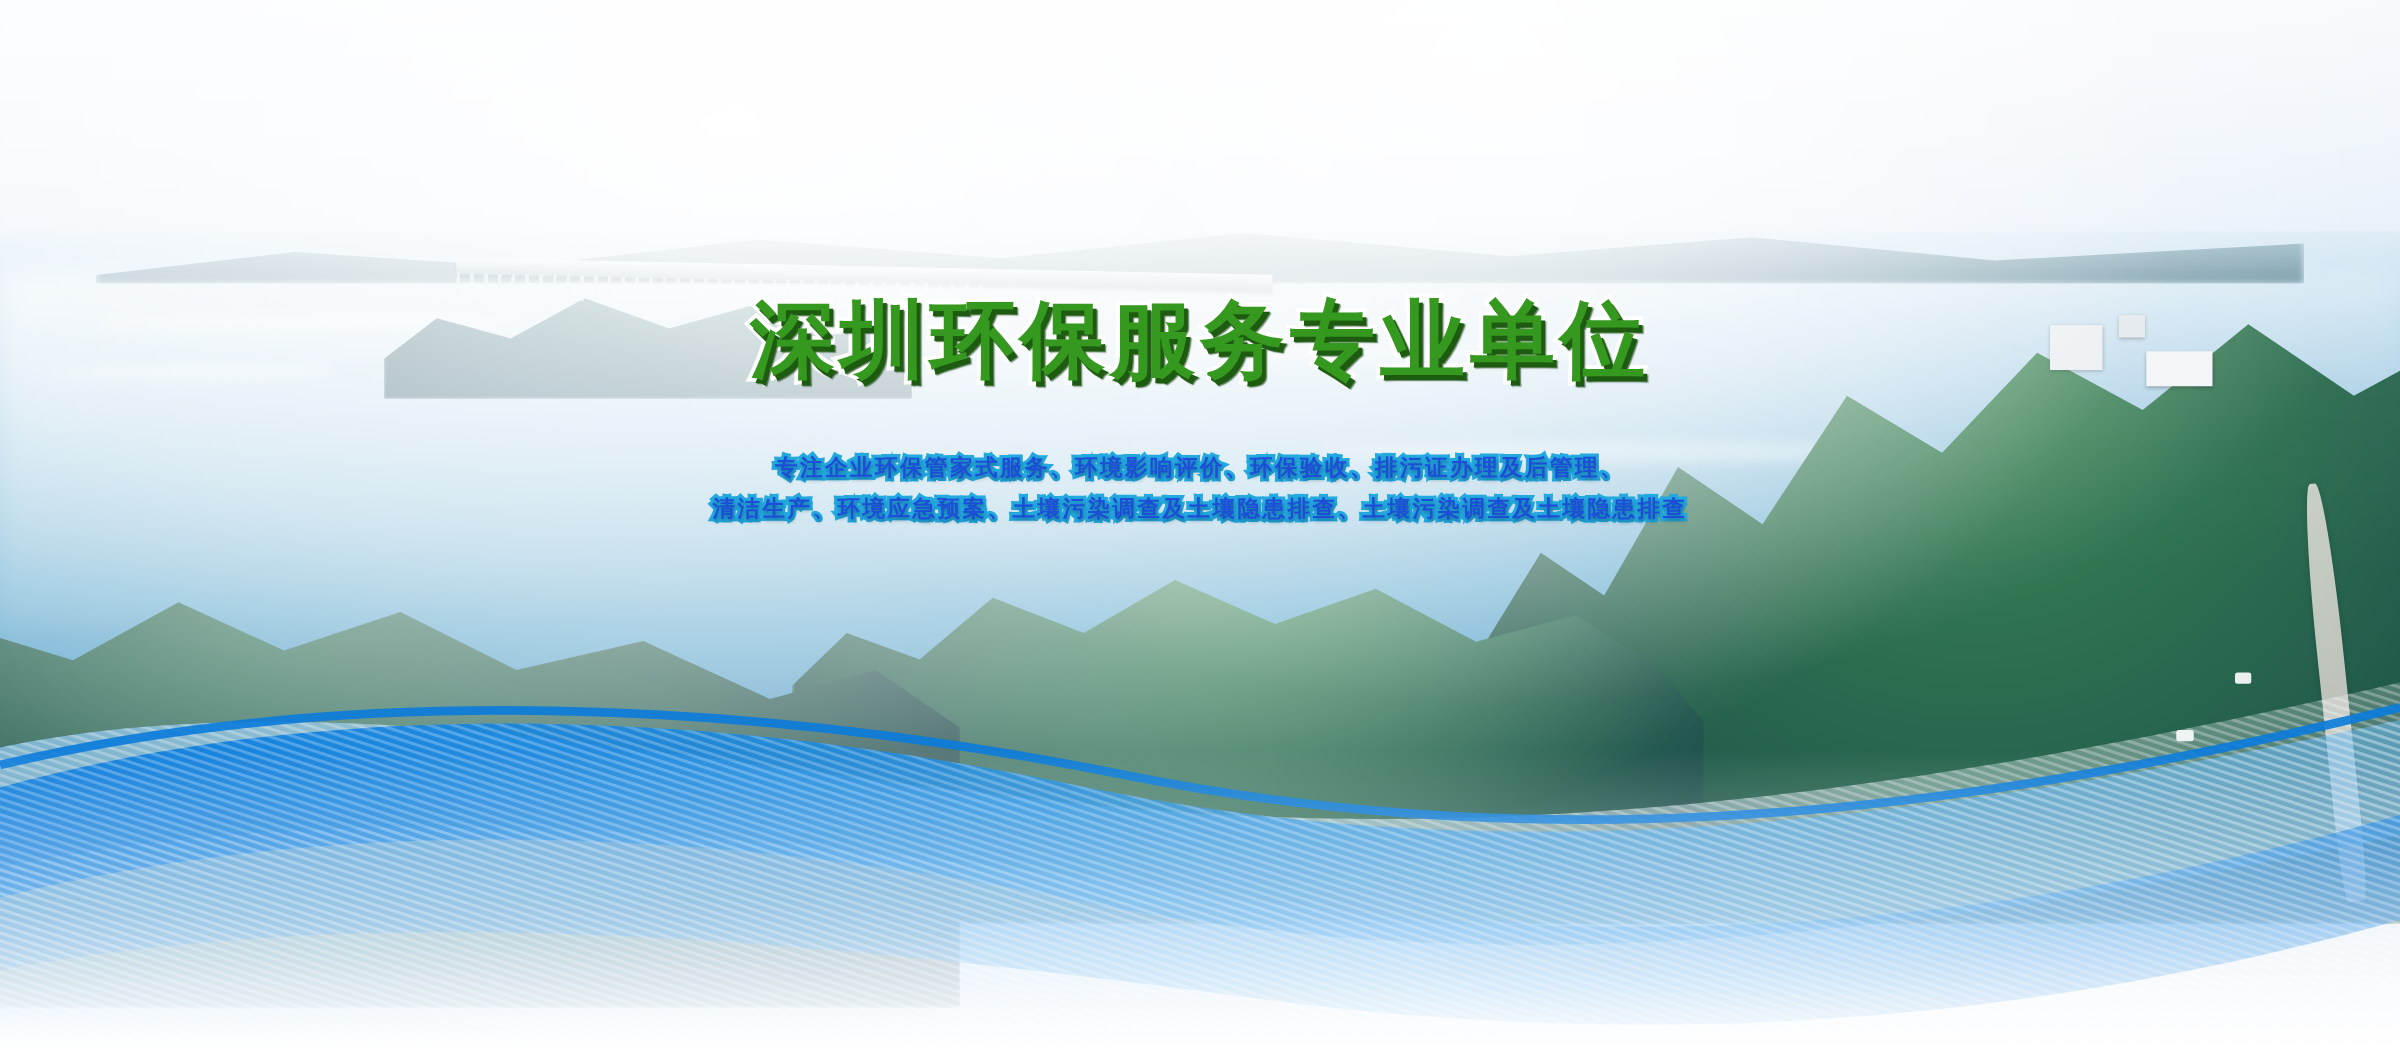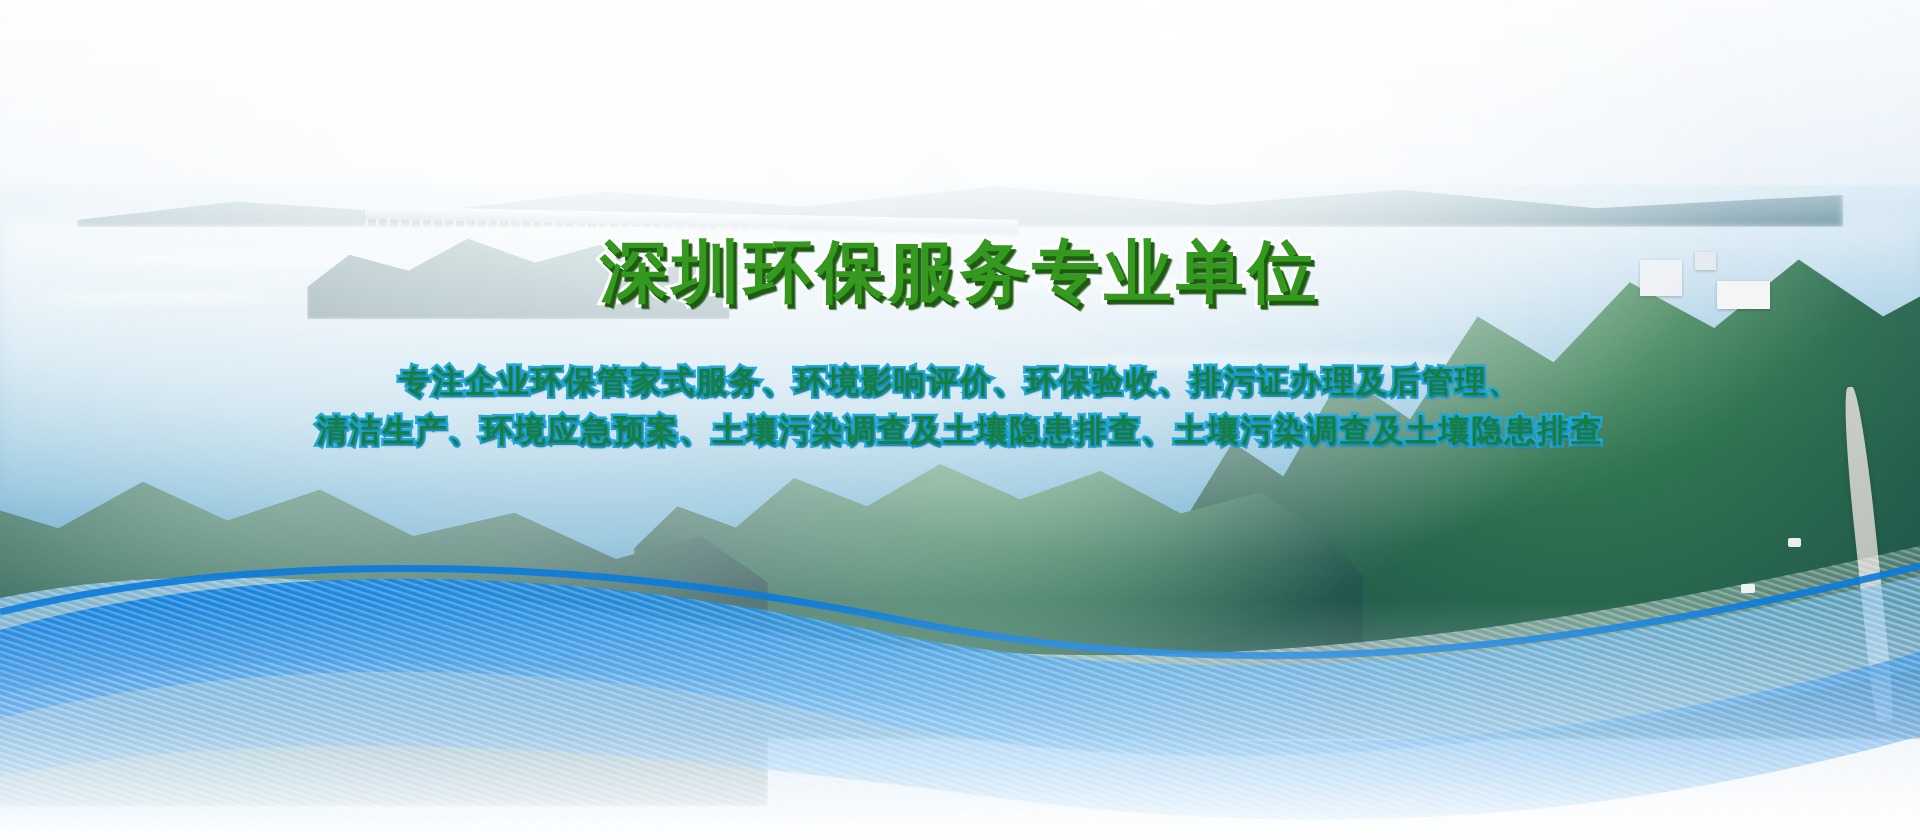--- a/index.html
+++ b/index.html
@@ -3,21 +3,20 @@
 <meta charset="utf-8">
 <style>
   html,body{margin:0;padding:0;background:#fff;}
   body{font-family:"Liberation Sans","DejaVu Sans",sans-serif;}
 
   .banner{
     position:relative;
     width:1920px;height:840px;
     overflow:hidden;
     background:#dfeaf4;
-    font-family:Liberation Serif, serif;
   }
 
   
   .photo{position:absolute;inset:0;overflow:hidden;}
 
   
   .sky{
     position:absolute;left:0;top:0;width:100%;height:48%;
     background:
       linear-gradient(180deg,#eef4fa 0%,#e7f0f8 28%,#e2edf6 52%,#dbe9f4 76%,#d2e4f1 100%);
@@ -143,24 +142,24 @@
       3px 4px 0 #1d5c10,
       4px 5px 1px rgba(14,58,8,.65);
     line-height:1;
     white-space:nowrap;
   }
   .sublines{
     margin-top:58px;
     display:flex;flex-direction:column;align-items:center;gap:12px;
   }
   .subline{
-    font-size:31px;
+    font-size:18px;
     font-weight:bold;
     letter-spacing:2px;
-    color:#15803d;
+    color:#1d4ed8;
     -webkit-text-stroke:5px #23a9de;
     paint-order:stroke fill;
     text-shadow:1px 2px 3px rgba(10,60,90,.45);
     white-space:nowrap;
     line-height:1.18;
   }
 
   
   .waves{position:absolute;left:0;right:0;bottom:0;height:360px;pointer-events:none;}
   .waves svg{display:block;width:100%;height:100%;}

